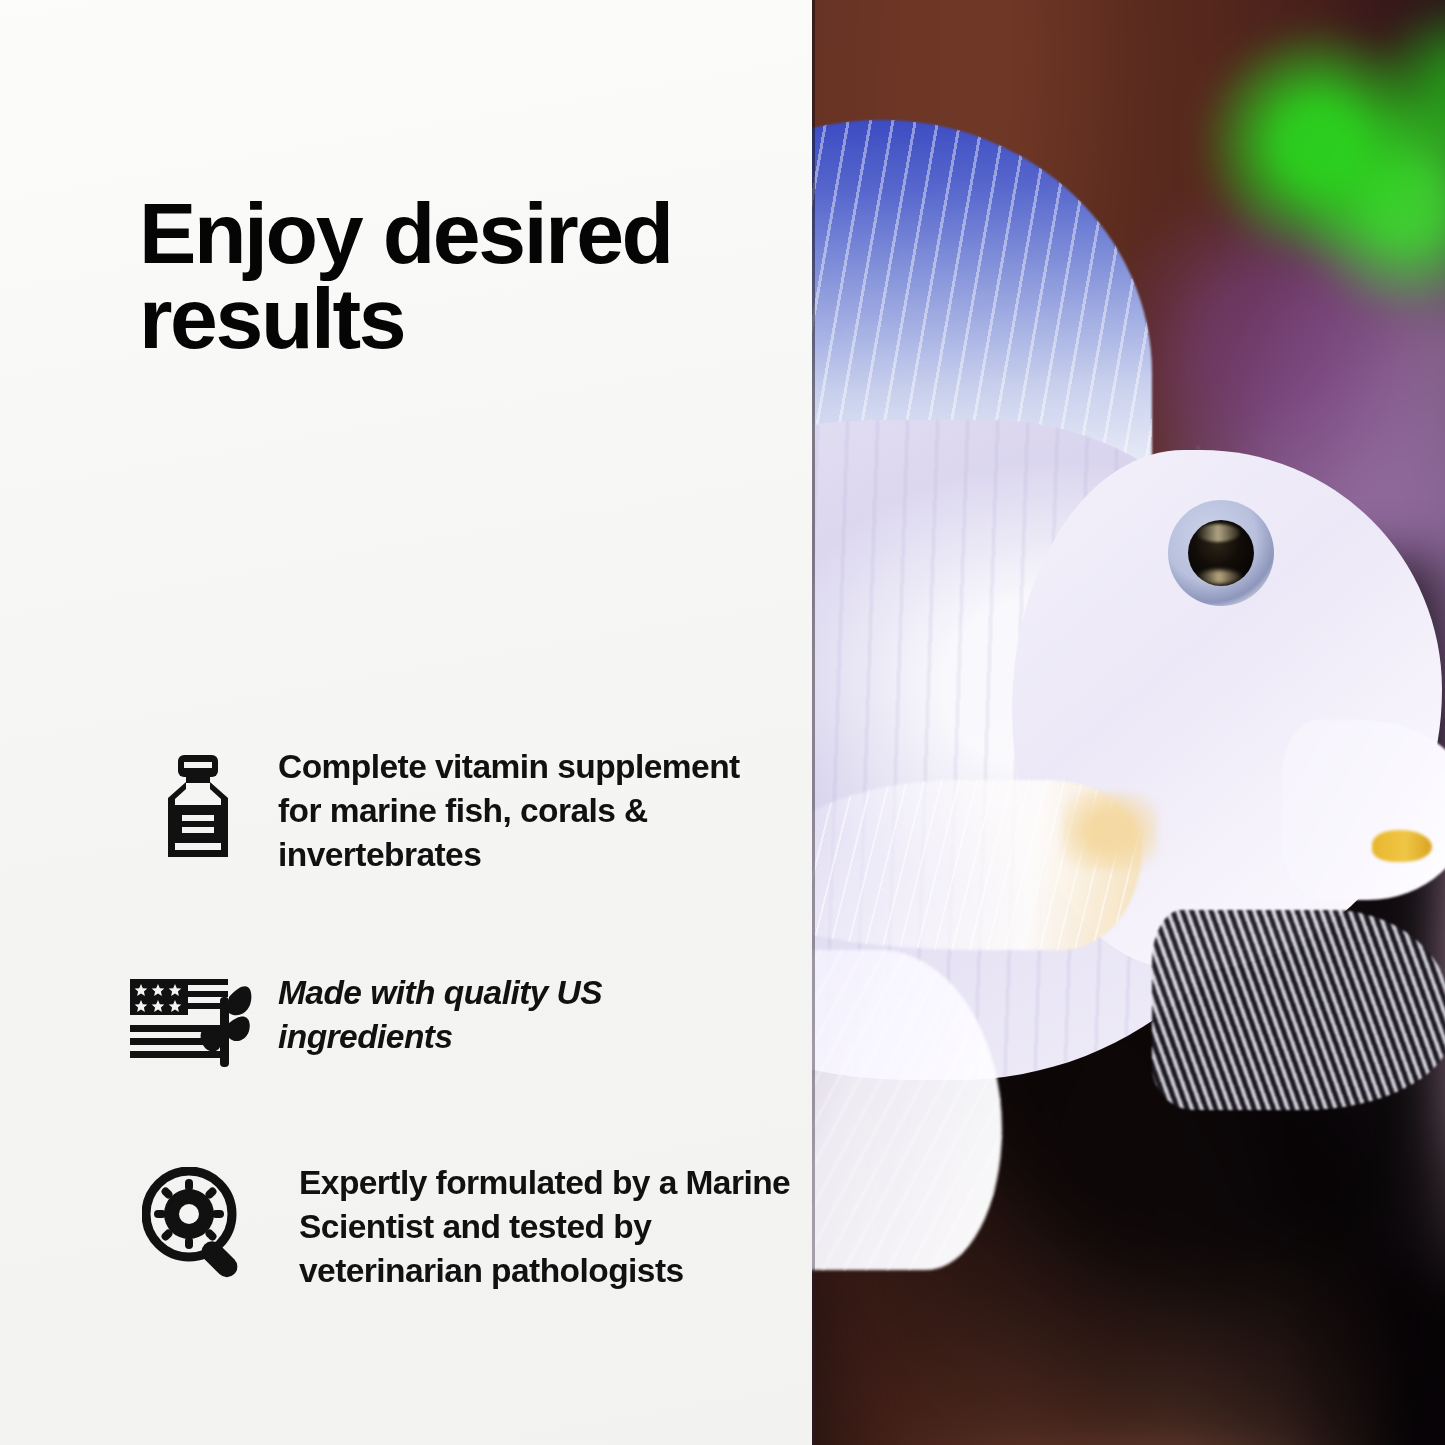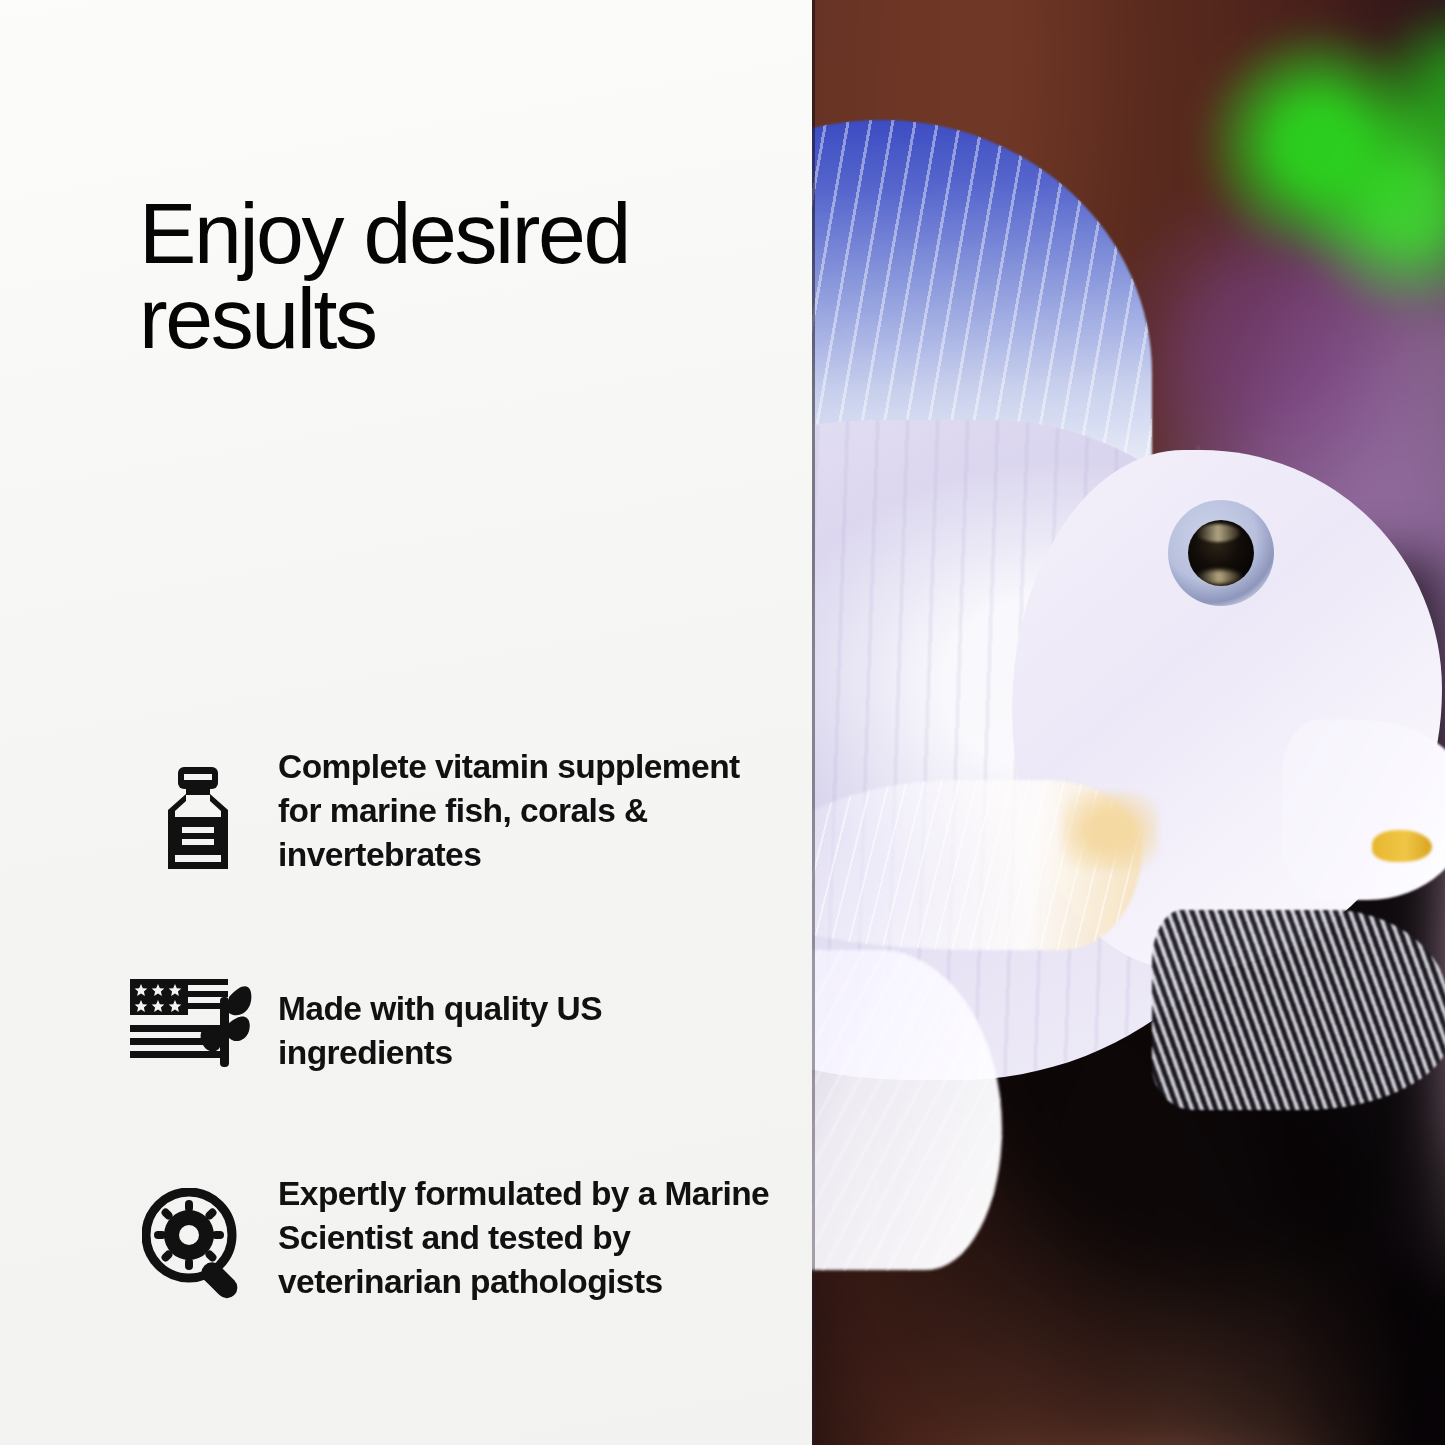--- a/index.html
+++ b/index.html
@@ -22,21 +22,21 @@
     box-sizing:border-box;
     padding:0;
     overflow:hidden;
   }
 
   .headline{
     position:absolute;
     left:139px;top:133px;width:660px;
     font-size:86px;
     line-height:0.99;
-    font-weight:400;
+    font-weight:700;
     letter-spacing:-2.4px;
     color:#050505;
     font-family:"Liberation Sans",sans-serif;
     -webkit-font-smoothing:antialiased;
     transform:scaleX(1.0);
   }
 
   .subhead{
     position:absolute;
     left:139px;top:385px;width:600px;
@@ -47,21 +47,21 @@
     color:#1b1b1b;
     font-family:"Liberation Sans",sans-serif;
   }
 
   .bullets{
     position:absolute;
     left:128px;top:745px;width:670px;
   }
   .bullet{
     position:absolute;
-    display:flex;flex-direction:row;align-items:flex-end;
+    display:flex;flex-direction:row;align-items:flex-start;
   }
   .bullet .ico{
     flex:0 0 auto;
     display:block;
   }
   .bullet .btext{
     font-size:33.5px;
     line-height:1.31;
     font-weight:700;
     letter-spacing:-0.55px;
@@ -69,23 +69,23 @@
     font-family:"Liberation Sans",sans-serif;
   }
 
   
   #b1{left:0px;top:0px;}
   #b1 .ico{width:96px;margin-left:22px;margin-top:8px;}
   #b1 .btext{margin-left:32px;width:500px;}
 
   #b2{left:0px;top:226px;}
   #b2 .ico{width:124px;margin-left:0px;margin-top:4px;}
-  #b2 .btext{margin-left:26px;width:440px;}
-
-  #b3{left:0px;top:427px;}
+  #b2 .btext{margin-left:26px;width:440px;font-style:italic;}
+
+  #b3{left:0px;top:416px;gap:21px;}
   #b3 .ico{width:112px;margin-left:14px;margin-top:6px;}
   #b3 .btext{margin-left:24px;width:500px;}
 
   
   .photo{
     position:relative;
     width:633px;height:1445px;
     overflow:hidden;
     background:#0b0608;
   }

